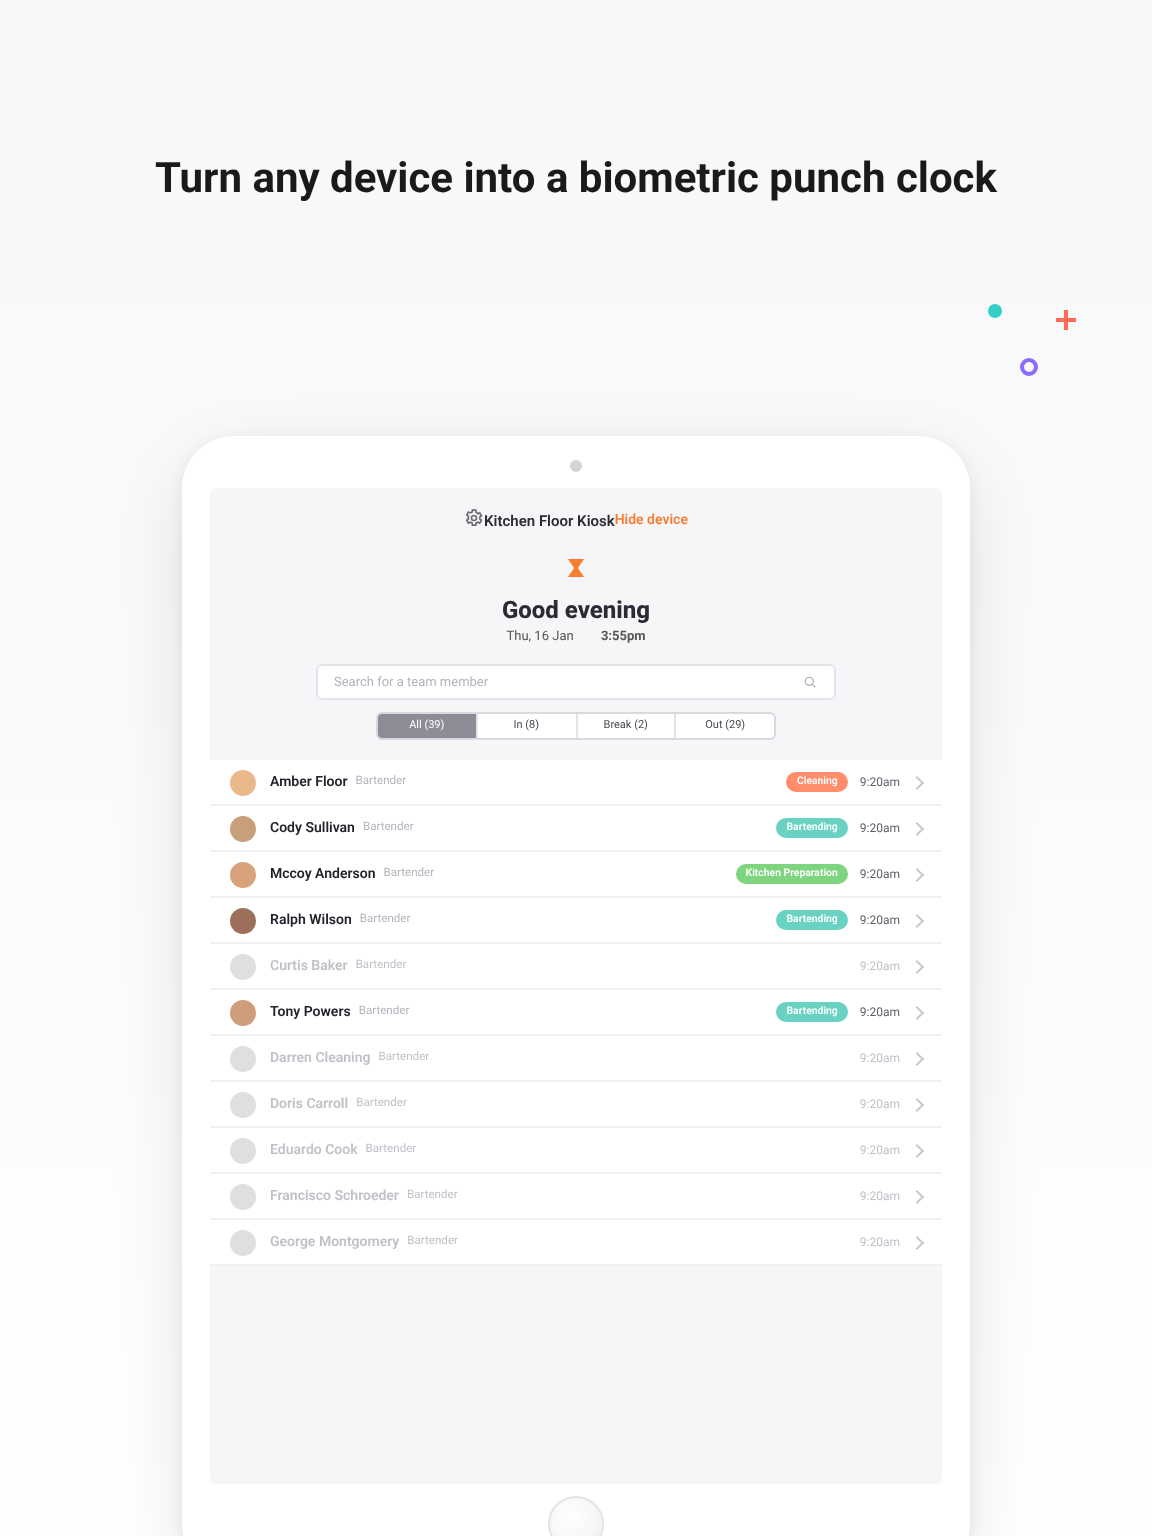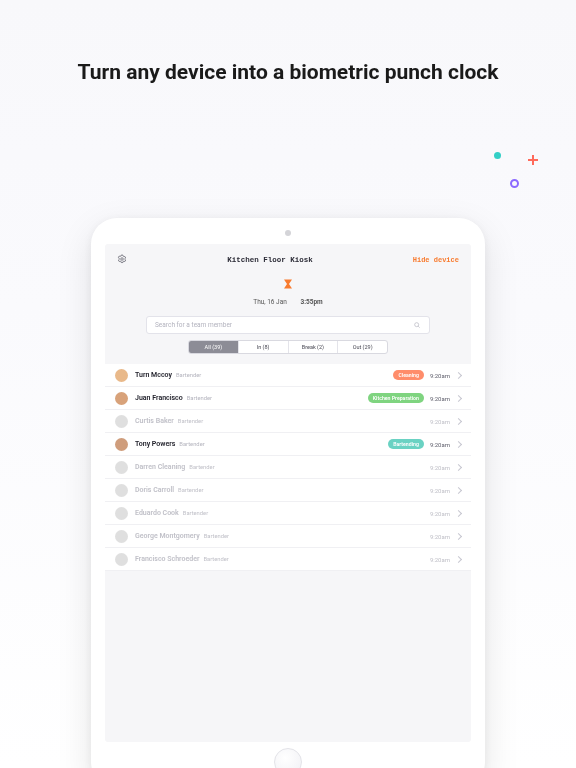--- a/index.html
+++ b/index.html
@@ -4,21 +4,21 @@
 <style>
   * { box-sizing: border-box; margin: 0; padding: 0; }
   html, body { width: 576px; height: 768px; overflow: hidden; }
   body {
     font-family: -apple-system, BlinkMacSystemFont, 'Segoe UI', Roboto, sans-serif;
     background: linear-gradient(180deg, #f8f8fb 0%, #fafafd 40%, #ffffff 100%);
     position: relative;
   }
   .hero {
     text-align: center;
-    padding-top: 58px;
+    padding-top: 76px;
     color: #1a1a1a;
   }
   .hero h1 {
     font-size: 21px;
     font-weight: 700;
     line-height: 1.35;
   }
   .deco {
     position: absolute;
     top: 152px;
@@ -66,36 +66,36 @@
     width:100%;
     height:498px;
     background:#f6f6f8;
     border-radius:3px;
     overflow:hidden;
     position:relative;
     font-size:7px;
     color:#2b2b36;
   }
 
-  .topbar { display:flex; align-items:center; justify-content:space-between; padding:10px 12px 8px;font-family:Liberation Mono, monospace; }
+  .topbar { display:flex; align-items:center; justify-content:center; padding:10px 12px 8px; }
   .gear svg { width:10px; height:10px; stroke:#6b6b76; fill:none; }
   .kiosk-title { font-size:7.5px; font-weight:600; }
   .hide-link { color:#f87b2f; font-size:7px; font-weight:600; }
 
   .logo-row { text-align:center; margin-top:4px; }
   .logo-row svg { width:12px; height:12px; }
 
   .greeting { text-align:center; margin-top:6px; }
   .greeting h2 { font-size:12px; font-weight:800; }
   .greeting .dt { font-size:6.5px; color:#555; margin-top:2px; }
   .greeting .dt b { font-weight:700;margin-left:12px; }
 
   .search {
     margin:10px auto 6px;
-    width:284px;
+    width:260px;
     height:18px;
     background:#ffffff;
     border:1px solid #e3e3ea;
     border-radius:3px;
     display:flex; align-items:center; justify-content:space-between;
     padding:0 8px;
   }
   .search span.ph { color:#b3b3be; font-size:6.5px; }
   .search svg { width:8px; height:8px; stroke:#b3b3be; fill:none; }
 
@@ -165,20 +165,21 @@
       <span class="hide-link">Hide device</span>
     </div>
 
     <div class="logo-row">
       <svg viewBox="0 0 24 24">
           <path fill="#f87b2f" d="M4 3h16l-6 9 6 9H4l6-9-6-9z"></path>
         </svg>
     </div>
 
     <div class="greeting">
+      <h2>Good evening</h2>
       <div class="dt">
         <span>Thu, 16 Jan </span><b>3:55pm</b>
       </div>
     </div>
 
     <div class="search">
       <span class="ph">Search for a team member</span>
       <svg viewBox="0 0 24 24" stroke-width="2">
           <circle cx="11" cy="11" r="6"></circle>
           <line x1="20" y1="20" x2="15.5" y2="15.5"></line>
@@ -188,33 +189,51 @@
     <div class="seg" id="seg">
         <div class="active">All (39)</div>
         <div>In (8)</div>
         <div>Break (2)</div>
         <div>Out (29)</div>
       </div>
 
     <div class="list" id="list">
         <div class="row">
           <div class="avatar" style="background: rgb(233, 185, 138);"></div>
-          <span class="name">Turn Mccoy</span>
+          <span class="name">Amber Floor</span>
           <span class="role">Bartender</span>
           <span class="spacer"></span>
           <span class="badge cleaning">Cleaning</span>
           <span class="time">9:20am</span>
           <span class="chev"></span>
         </div>
         <div class="row">
+          <div class="avatar" style="background: rgb(199, 159, 122);"></div>
+          <span class="name">Cody Sullivan</span>
+          <span class="role">Bartender</span>
+          <span class="spacer"></span>
+          <span class="badge bartending">Bartending</span>
+          <span class="time">9:20am</span>
+          <span class="chev"></span>
+        </div>
+        <div class="row">
           <div class="avatar" style="background: rgb(216, 162, 122);"></div>
-          <span class="name">Juan Francisco</span>
+          <span class="name">Mccoy Anderson</span>
           <span class="role">Bartender</span>
           <span class="spacer"></span>
           <span class="badge kitchen">Kitchen Preparation</span>
+          <span class="time">9:20am</span>
+          <span class="chev"></span>
+        </div>
+        <div class="row">
+          <div class="avatar" style="background: rgb(156, 111, 90);"></div>
+          <span class="name">Ralph Wilson</span>
+          <span class="role">Bartender</span>
+          <span class="spacer"></span>
+          <span class="badge bartending">Bartending</span>
           <span class="time">9:20am</span>
           <span class="chev"></span>
         </div>
         <div class="row dim">
           <div class="avatar" style="background: rgb(197, 197, 201);"></div>
           <span class="name">Curtis Baker</span>
           <span class="role">Bartender</span>
           <span class="spacer"></span>
           <span class="time">9:20am</span>
           <span class="chev"></span>
@@ -247,29 +266,29 @@
         <div class="row dim">
           <div class="avatar" style="background: rgb(197, 197, 201);"></div>
           <span class="name">Eduardo Cook</span>
           <span class="role">Bartender</span>
           <span class="spacer"></span>
           <span class="time">9:20am</span>
           <span class="chev"></span>
         </div>
         <div class="row dim">
           <div class="avatar" style="background: rgb(197, 197, 201);"></div>
+          <span class="name">Francisco Schroeder</span>
+          <span class="role">Bartender</span>
+          <span class="spacer"></span>
+          <span class="time">9:20am</span>
+          <span class="chev"></span>
+        </div>
+        <div class="row dim">
+          <div class="avatar" style="background: rgb(197, 197, 201);"></div>
           <span class="name">George Montgomery</span>
-          <span class="role">Bartender</span>
-          <span class="spacer"></span>
-          <span class="time">9:20am</span>
-          <span class="chev"></span>
-        </div>
-        <div class="row dim">
-          <div class="avatar" style="background: rgb(197, 197, 201);"></div>
-          <span class="name">Francisco Schroeder</span>
           <span class="role">Bartender</span>
           <span class="spacer"></span>
           <span class="time">9:20am</span>
           <span class="chev"></span>
         </div>
       </div>
 
   </div>
   <div class="home-btn"></div>
 </div>

